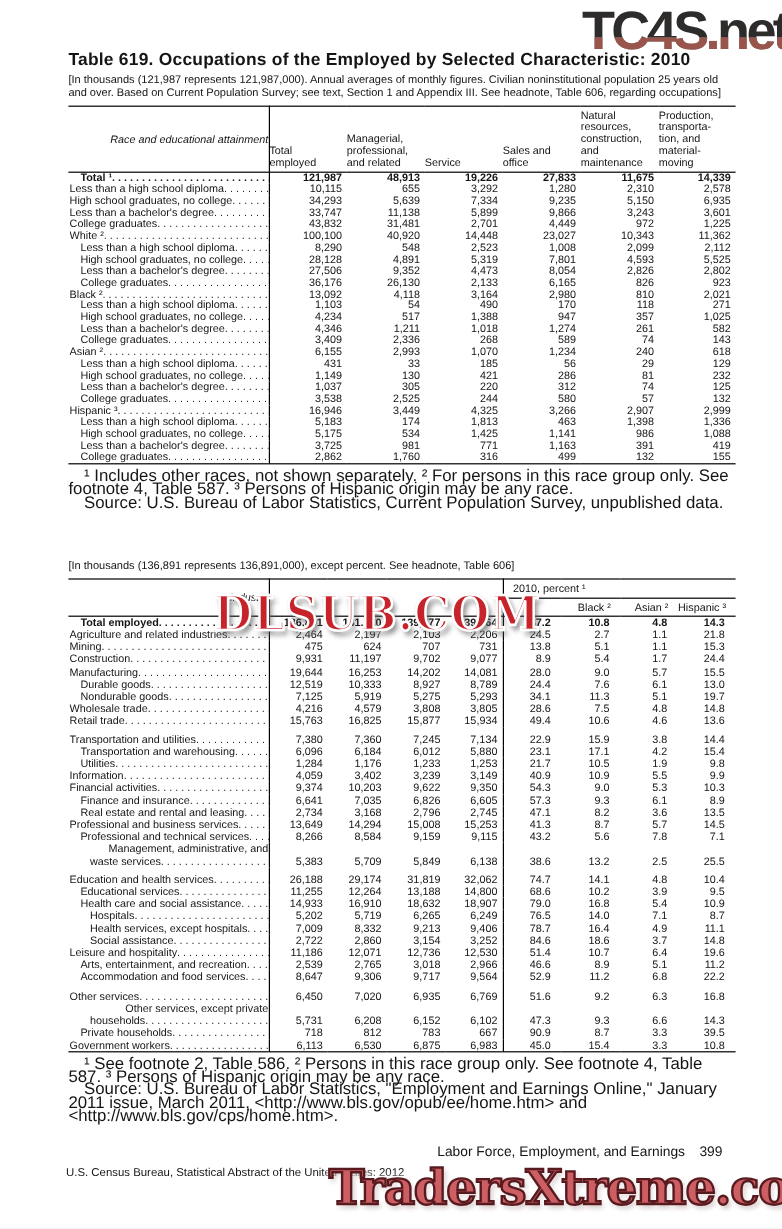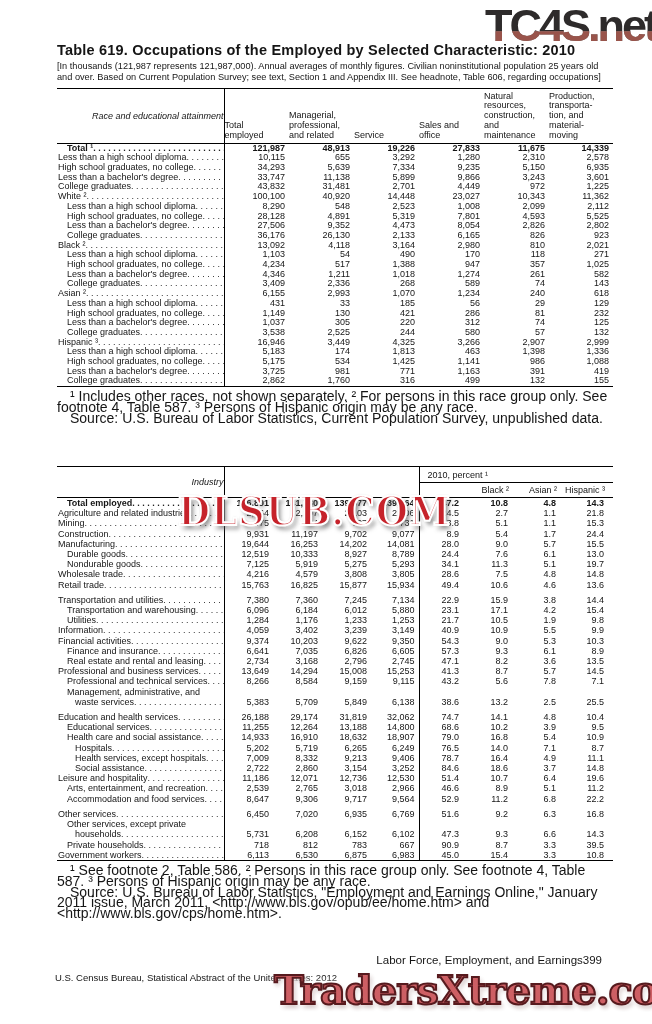--- a/index.html
+++ b/index.html
@@ -24,35 +24,35 @@
                border-bottom:1px solid #000;height:15px;}
   .t620 th.sub{text-align:right;vertical-align:middle;padding-right:8px;height:14px;}
   tbody td{vertical-align:bottom;}
   .t619 tbody td{height:9.7px;line-height:9.7px;}
   .t620 tbody td{height:10.2px;line-height:10.2px;}
   td.num{text-align:right;padding-right:4px;}
   td.num.pct{padding-right:9px;}
   td.num.vr{border-left:1px solid #000;}
   td.stub{overflow:hidden;}
   td.stub.ind0{padding-left:1px;}
-  td.stub.ind1{padding-left:10px;}
+  td.stub.ind1{padding-left:10px;text-align:right;}
   td.stub.ind2{padding-left:18px;}
   tr.b{font-weight:bold;}
   tr.gap td{padding-top:5px;}
   .leader{display:flex;align-items:baseline;overflow:hidden;}
   .leader span{white-space:nowrap;flex:0 0 auto;}
   .leader::after{content:" . . . . . . . . . . . . . . . . . . . . . . . . . . . . . . . . . . . . . . . . . . . . . . . . . . . .";
                  white-space:nowrap;overflow:hidden;flex:1 1 auto;min-width:0;color:#222;}
   .lbl2{padding-left:8px;}
   .t619{border-bottom:1.5px solid #000;margin-bottom:4px;}
   .t620{border-bottom:1.5px solid #000;margin-bottom:4px;}
   .fn{font-size:14px;line-height:10.8px;margin:0;text-indent:13px;}
   .fn.first{margin-top:3px;}
   .footer-caption{position:absolute;top:954px;right:50px;font-size:11.5px;
-                  display:flex;}
+                  display:flex;gap:12px;}
   .footer-left{position:absolute;top:972px;left:55px;font-size:9.5px;}
   
   .wm{position:absolute;font-weight:bold;pointer-events:none;}
   .wm-top{top:0px;right:-4px;font-family:"Liberation Sans",sans-serif;
           font-size:45px;letter-spacing:-3px;color:#2e2b2b;
           text-shadow:0 0 2px rgba(255,255,255,.5);}
   .wm-top::after{content:attr(data-text);position:absolute;left:0;top:0;color:#99544b;
                  clip-path:inset(60% 0 0 0);}
   .wm-mid{left:178px;top:489px;font-family:"DejaVu Serif",serif;font-size:37px;
           letter-spacing:1px;color:#c6232b;transform:scaleY(1.08);
@@ -430,20 +430,21 @@
             <td class="num">132</td>
             <td class="num">155</td>
           </tr>
         </tbody>
     </table>
     <p class="fn first">¹ Includes other races, not shown separately. ² For persons in this race group only. See footnote 4, Table 587. ³ Persons of Hispanic origin may be any race.</p>
     <p class="fn">Source: U.S. Bureau of Labor Statistics, Current Population Survey, unpublished data.</p>
   </div>
 
   <div class="block" id="block620">
+    <p class="headnote">[In thousands (136,891 represents 136,891,000), except percent. See headnote, Table 606]</p>
     <table class="t620">
       <colgroup>
         <col style="width:167px">
         <col style="width:49px">
           <col style="width:49px">
           <col style="width:49px">
           <col style="width:48px">
         <col style="width:49px">
           <col style="width:49px">
           <col style="width:48px">

